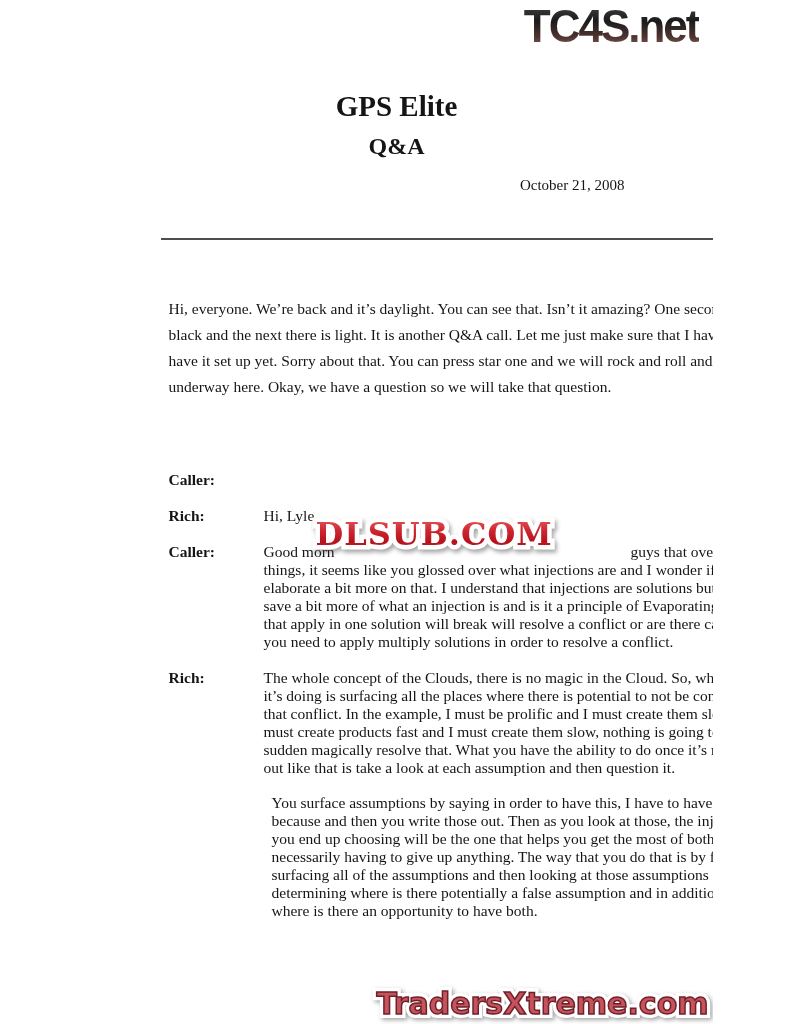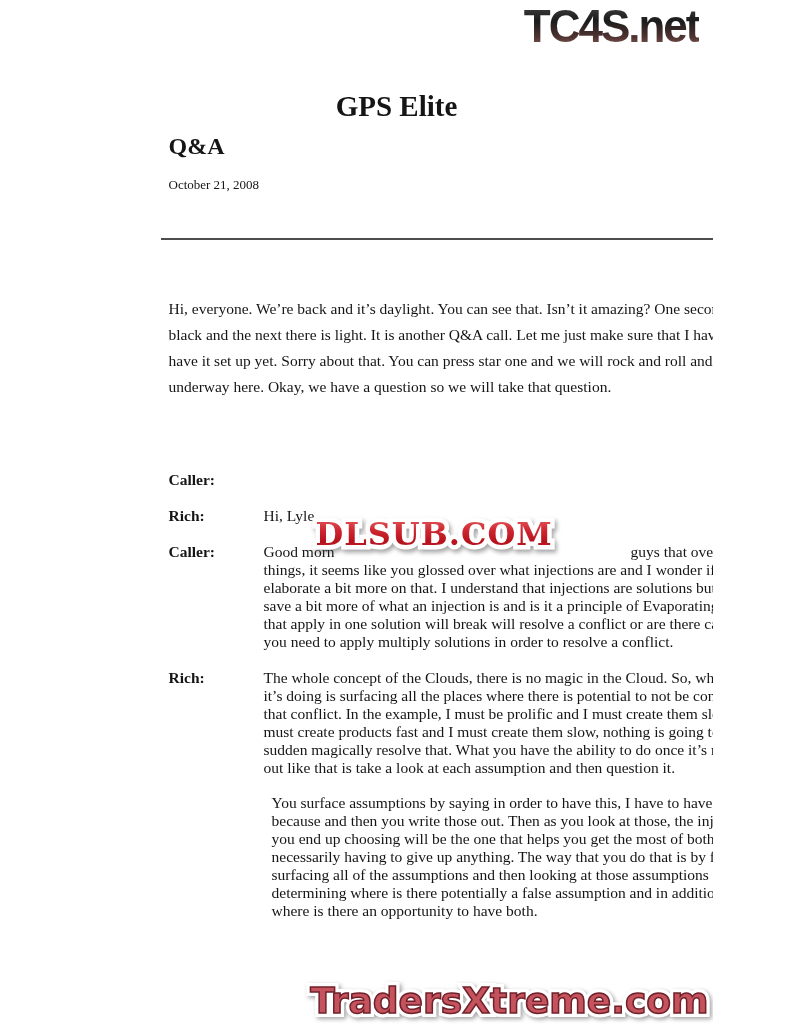--- a/index.html
+++ b/index.html
@@ -36,29 +36,29 @@
     padding: 88px 88px 0 90px;   
   }
 
   .doc-title {
     text-align: center;
     font-size: 29px;
     font-weight: bold;
     line-height: 36px;
   }
   .doc-subtitle {
-    text-align: left;
+    text-align: center;
     font-size: 24px;
     font-weight: bold;
     line-height: 28px;
     margin-top: 8px;
   }
   .doc-date {
-    text-align: left;
-    font-size: 13px;
+    text-align: right;
+    font-size: 15px;
     line-height: 22px;
     margin-top: 14px;
   }
 
   .divider {
     border: none;
     border-top: 2px solid #4d4d4d;
     width: 618px;
     margin: 42px 0 0 -8px;
   }
@@ -127,21 +127,21 @@
     right: 4px;
     bottom: 2px;
     white-space: nowrap;
     filter: drop-shadow(2px 2px 2px rgba(90,90,90,0.55));
   }
   .tx-text {
     position: relative;
     display: inline-block;
     font-family: "DejaVu Sans", sans-serif;
     font-weight: bold;
-    font-size: 36px;
+    font-size: 30px;
     line-height: 1.2;
     letter-spacing: 0px;
     color: #c5535d;
     -webkit-text-stroke: 1.5px #6f2029;
   }
   .tx-text::before {
     content: attr(data-text);
     position: absolute;
     left: 0; top: 0;
     z-index: -1;

